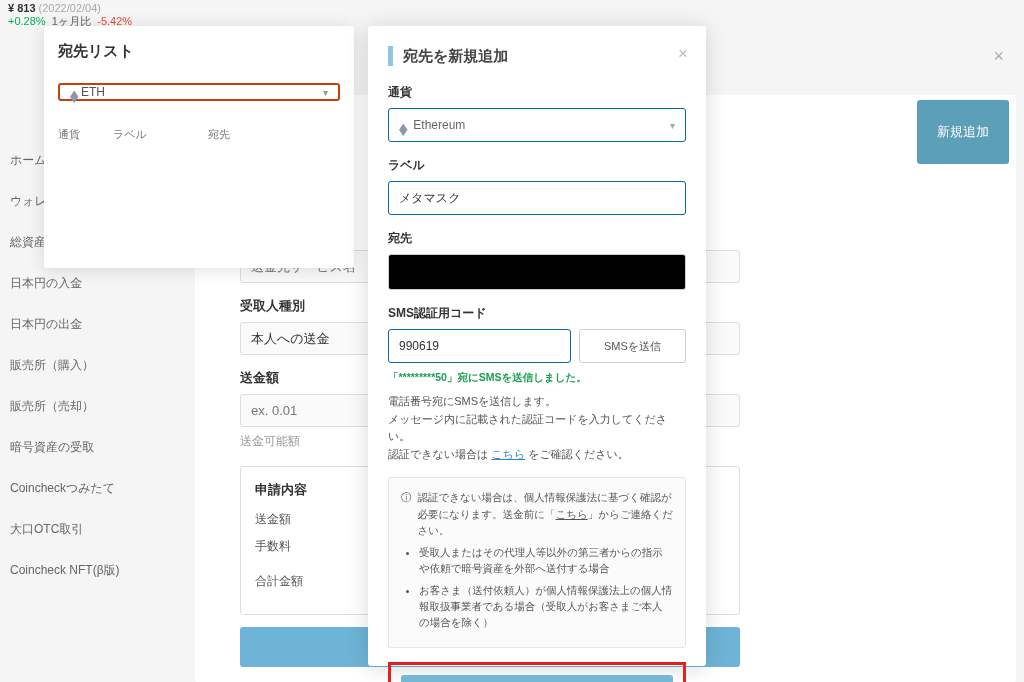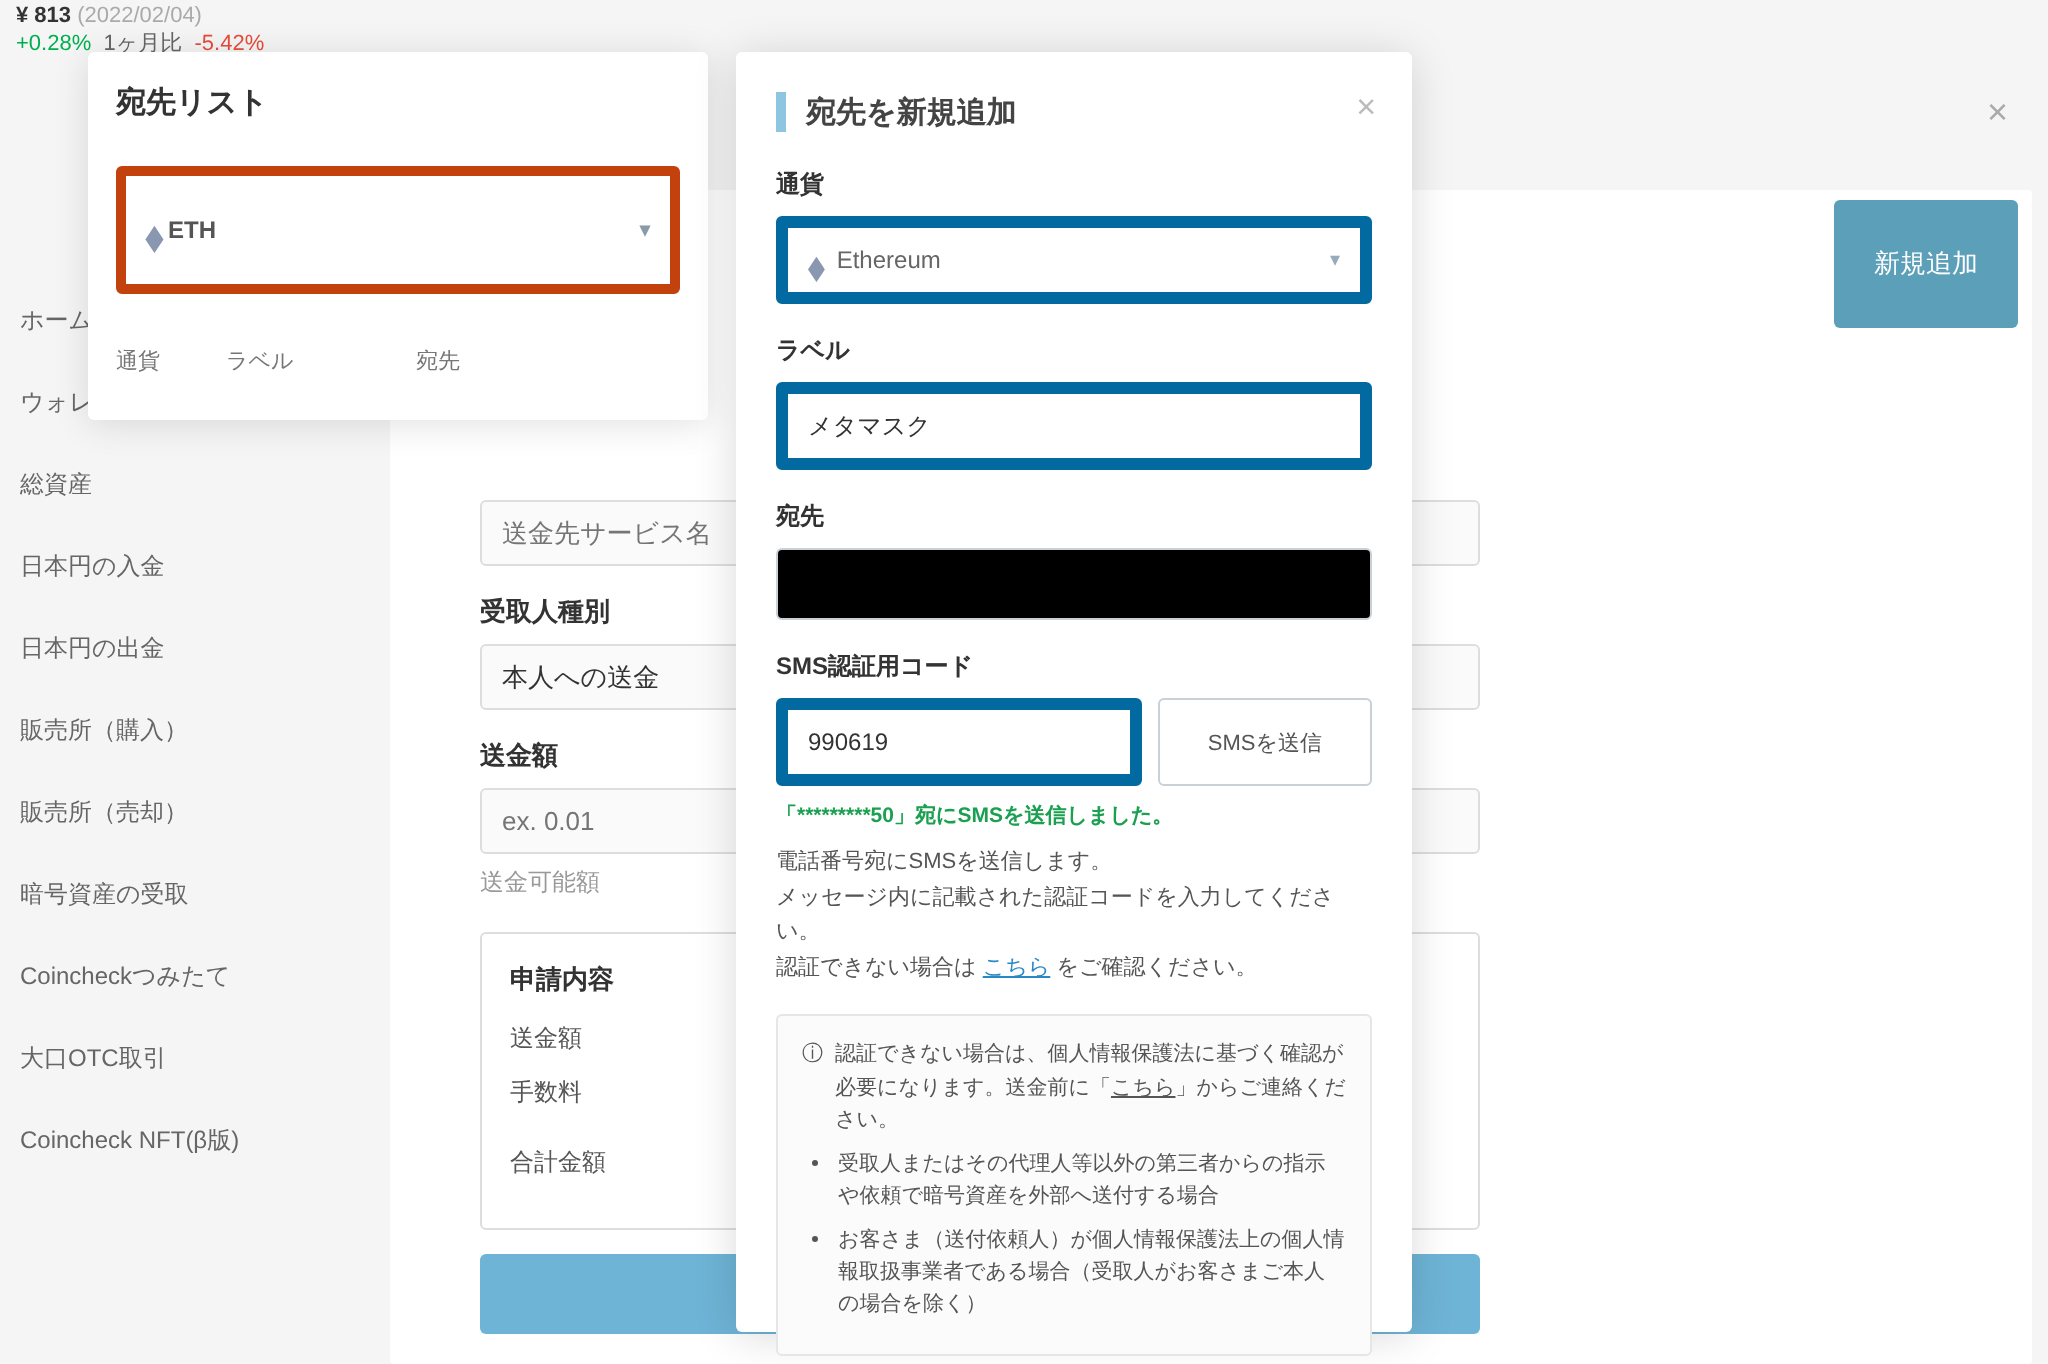--- a/index.html
+++ b/index.html
@@ -25,34 +25,34 @@
 .bg-form { position: absolute; top: 250px; left: 240px; width: 500px; }
 .bg-label { font-size: 13px; font-weight: 600; color: #333; margin: 14px 0 7px; }
 .bg-input { width: 100%; padding: 8px 10px; border: 1px solid #ddd; background: #fafafa; color: #bbb; font-size: 13px; border-radius: 3px; }
 .bg-light { color: #999; font-size: 12px; margin-top: 6px; }
 .bg-box { border: 1px solid #ddd; padding: 14px; margin-top: 16px; border-radius: 3px; }
 .bg-box-title { font-weight: 600; font-size: 13px; margin-bottom: 12px; }
 .bg-box-row { font-size: 12px; color: #555; margin-bottom: 10px; }
 .bg-bar { background: #6eb4d6; height: 40px; border-radius: 3px; margin-top: 12px; }
 
 
-.modal-left { position: absolute; top: 26px; left: 44px; width: 310px; height: 184px; background: #fff; box-shadow: 0 2px 18px rgba(0,0,0,0.12); border-radius: 3px; padding: 16px 14px; }
+.modal-left { position: absolute; top: 26px; left: 44px; width: 310px; height: 242px; background: #fff; box-shadow: 0 2px 18px rgba(0,0,0,0.12); border-radius: 3px; padding: 16px 14px; }
 .modal-left h3 { font-size: 15px; font-weight: 600; margin-bottom: 22px; }
-.dd { display: flex; align-items: center; border: 5px solid #c2410c; border-radius: 3px; padding: 20px 10px; font-size: 12px; color: #555; cursor: pointer; font-weight: bold; }
+.dd { display: flex; align-items: center; border: 2px solid #c2410c; border-radius: 3px; padding: 0 10px; font-size: 12px; color: #555; cursor: pointer; }
 .dd .chev { margin-left: auto; color: #8a9aa8; font-size: 10px; }
 .list-head { display: flex; font-size: 11px; color: #777; margin-top: 26px; }
 .list-head > div:nth-child(1){ width: 55px;} .list-head > div:nth-child(2){ width: 95px;} .list-head > div:nth-child(3){ flex:1;}
 
 
 .modal-main { position: absolute; top: 26px; left: 368px; width: 338px; height: 640px; background: #fff; box-shadow: 0 2px 22px rgba(0,0,0,0.15); border-radius: 3px; padding: 20px 20px 16px; }
 .modal-main .close { position: absolute; top: 18px; right: 18px; color: #bbb; cursor: pointer; font-size: 17px; }
 .mm-title { display: flex; align-items: center; font-size: 15px; font-weight: 600; color: #444; margin-bottom: 18px; }
 .mm-title::before { content:""; display:inline-block; width:5px; height:20px; background:#8ec5e0; margin-right:10px; }
 .f-label { font-size: 12px; font-weight: 600; color: #333; margin-bottom: 7px; }
-.f-input { width: 100%; padding: 9px 10px; border: 6px solid #0369a1; border-radius: 3px; font-size: 12px; color: #333; margin-bottom: 15px; }
+.f-input { width: 100%; padding: 9px 10px; border: 1px solid #0369a1; border-radius: 3px; font-size: 12px; color: #333; margin-bottom: 15px; }
 .f-input.dd2 { display:flex; align-items:center; cursor:pointer; color:#666; }
 .f-input.dd2 .chev { margin-left:auto; color:#9ab; font-size:10px;}
 .addr-box { background: #000; height: 36px; border-radius: 3px; border:1px solid #c8d0d8; margin-bottom: 15px; }
 .sms-row { display: flex; gap: 8px; margin-bottom: 8px; }
 .sms-row .f-input { flex: 1; margin-bottom:0; }
 .sms-btn { border: 1px solid #c8d0d8; background:#fff; padding: 0 24px; font-size: 11px; color: #555; border-radius: 3px; cursor: pointer; }
 .sms-ok { color: #1aa050; font-size: 10.5px; font-weight: 600; margin-bottom: 8px; }
 .sms-help { font-size: 11px; color: #555; line-height: 1.6; margin-bottom: 14px; }
 .sms-help a { color: #2b88c7; text-decoration: underline; cursor:pointer; }
 .notice { border: 1px solid #e6e6e6; background: #fbfbfb; padding: 11px 12px; font-size: 10.5px; color: #555; line-height: 1.55; border-radius: 3px; margin-bottom: 14px; }

